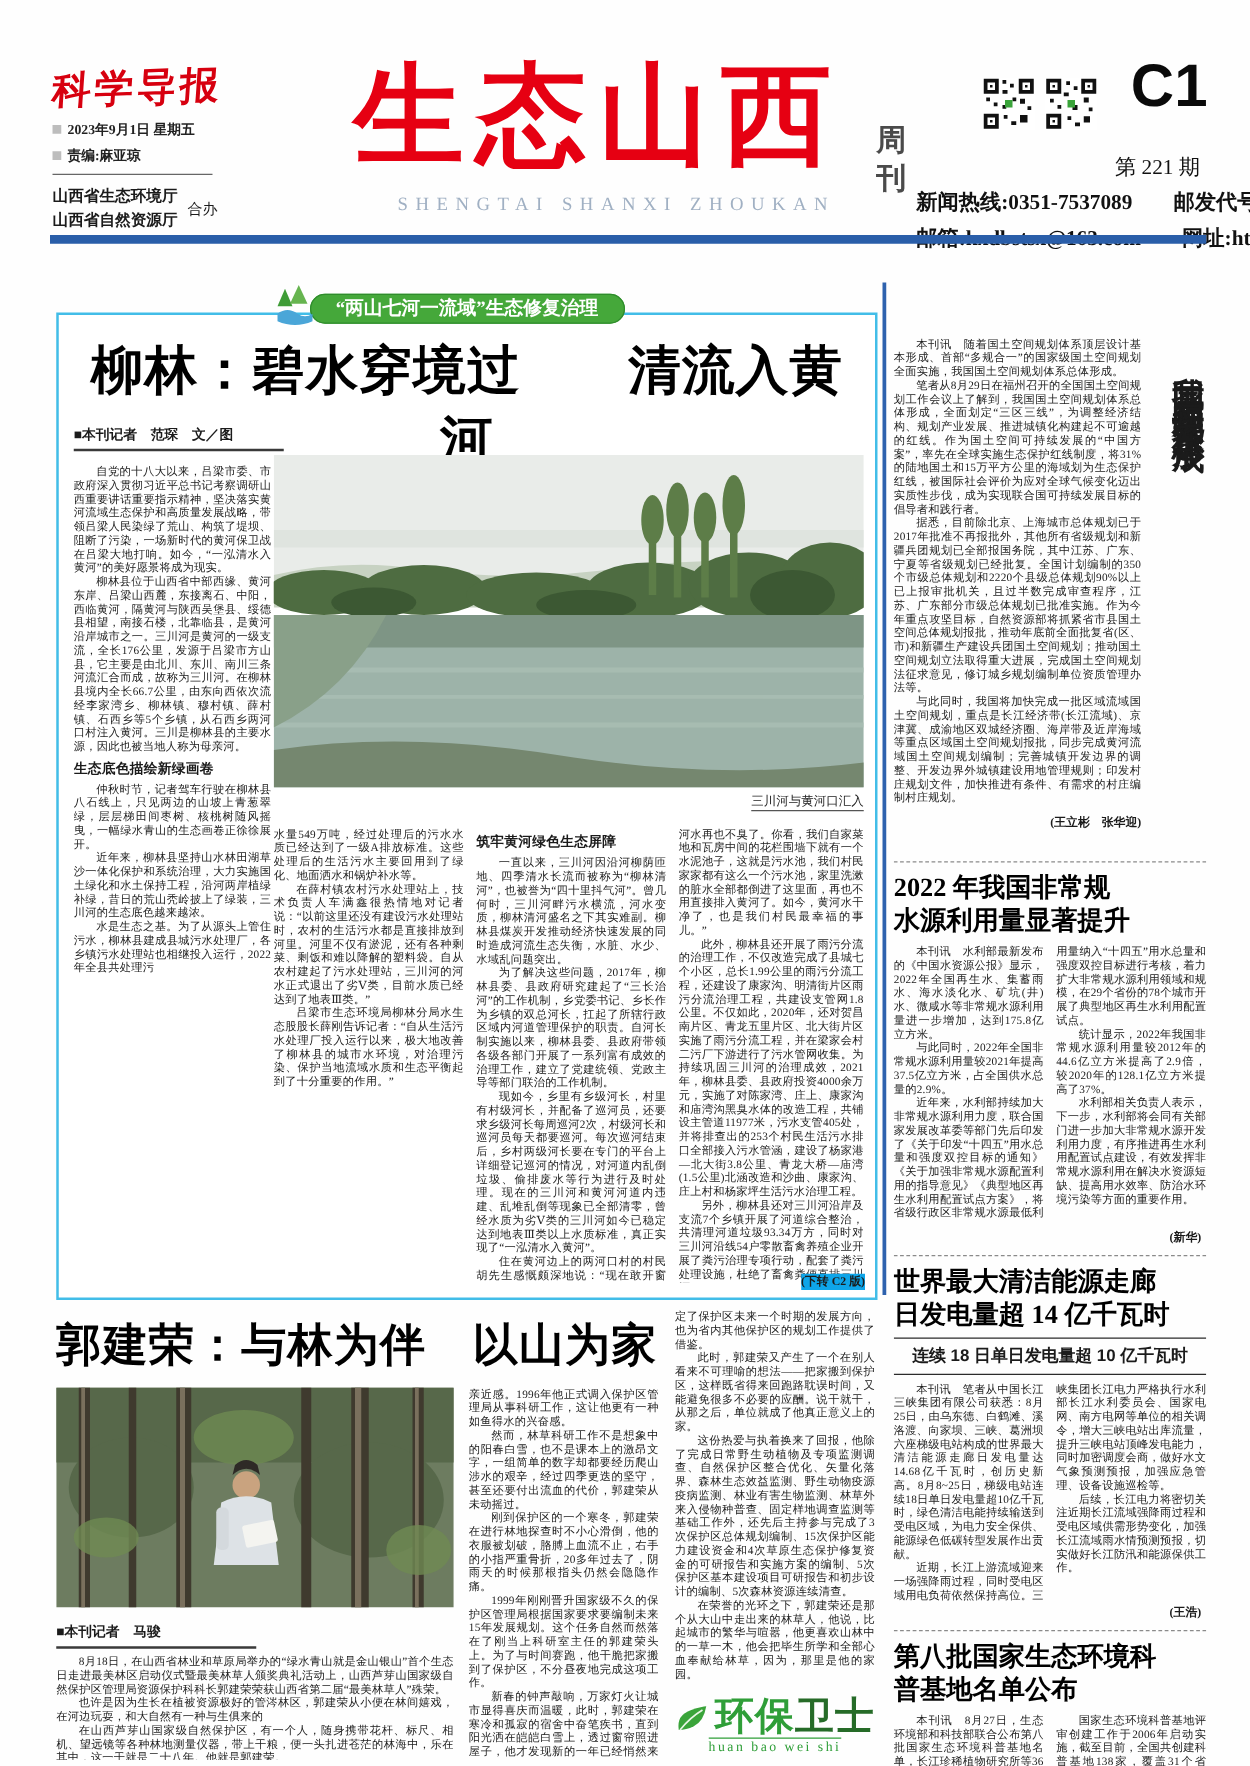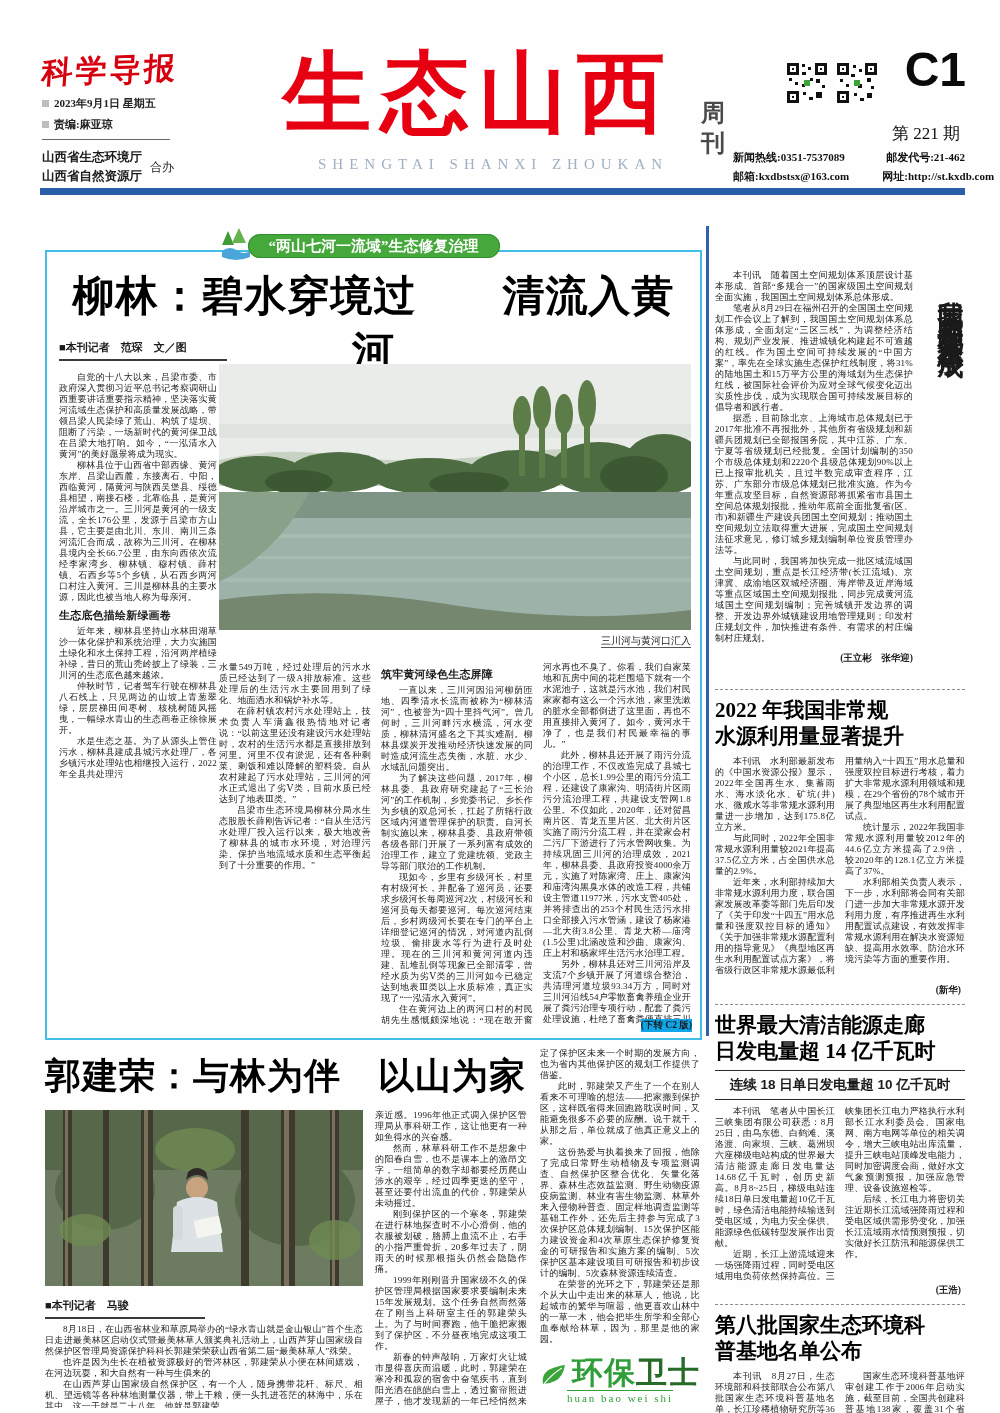--- a/index.html
+++ b/index.html
@@ -14,21 +14,21 @@
   .hdr-line{font-size:11px;color:#222;font-weight:bold;margin-top:6px;display:flex;align-items:center;}
   .sq{display:inline-block;width:7px;height:7px;background:#bdbdbd;margin-right:5px;flex:0 0 auto;}
   .hdr-sep{width:128px;border-bottom:1px solid #666;margin:7px 0 8px 0;}
   .dept{font-size:12.5px;font-weight:bold;line-height:1.55;}
   .joint{font-size:12px;margin-left:8px;align-self:center;}
   .masthead-title{color:#e60012;font-size:88px;font-weight:900;letter-spacing:10px;line-height:1;}
   .masthead-latin{color:#a0b0c3;font-size:15px;letter-spacing:6px;font-family:"Liberation Serif",serif;}
   .weekly{font-size:24px;color:#4a4a4a;line-height:1.25;font-weight:bold;}
   .pagecode{font-size:48px;font-weight:600;color:#0a0a0a;}
   .issue{font-size:17px;color:#111;}
-  .contact{font-size:11px;font-weight:bold;color:#111;line-height:1.7;white-space:nowrap;gap:33px;}
+  .contact{font-size:17px;font-weight:bold;color:#111;line-height:1.7;white-space:nowrap;gap:33px;}
   .blue-rule{background:#2a5ea9;height:7px;}
 
   
   .flow{font-size:9px;line-height:11px;letter-spacing:0.2px;text-align:justify;overflow:hidden;}
   .fl{margin:0;text-indent:2em;}
   .fl-c{text-indent:0;}
   h4.fl-h{text-indent:0;font-family:"Liberation Sans","DejaVu Sans",sans-serif;
           font-size:11px;margin:7px 0 5px 0;}
   .sign{ text-align:right;font-size:9.5px;font-weight:bold;padding-right:4px;}
   .dashed{border-top:1px dashed #8a8a8a;margin:7px 0;}
@@ -227,22 +227,22 @@
       <path d="M0 236 q110 -16 240 6 q120 18 232 4 l0 20 l-472 0 z" fill="#75876f"></path>
     </svg>
     <div class="abs caption" style="left:172px;top:382px;width:472px;text-align:right;">
       <span>三川河与黄河口汇入</span>
     </div>
 
     <div class="abs flow" style="left:12px;top:120px;width:158px;height:652px;">
         <p class="fl fl-p">自党的十八大以来，吕梁市委、市政府深入贯彻习近平总书记考察调研山西重要讲话重要指示精神，坚决落实黄河流域生态保护和高质量发展战略，带领吕梁人民染绿了荒山、构筑了堤坝、阻断了污染，一场新时代的黄河保卫战在吕梁大地打响。如今，“一泓清水入黄河”的美好愿景将成为现实。</p>
         <p class="fl fl-p">柳林县位于山西省中部西缘、黄河东岸、吕梁山西麓，东接离石、中阳，西临黄河，隔黄河与陕西吴堡县、绥德县相望，南接石楼，北靠临县，是黄河沿岸城市之一。三川河是黄河的一级支流，全长176公里，发源于吕梁市方山县，它主要是由北川、东川、南川三条河流汇合而成，故称为三川河。在柳林县境内全长66.7公里，由东向西依次流经李家湾乡、柳林镇、穆村镇、薛村镇、石西乡等5个乡镇，从石西乡两河口村注入黄河。三川是柳林县的主要水源，因此也被当地人称为母亲河。</p>
         <h4 class="fl fl-h">生态底色描绘新绿画卷</h4>
+        <p class="fl fl-p">仲秋时节，记者驾车行驶在柳林县八石线上，只见两边的山坡上青葱翠绿，层层梯田间枣树、核桃树随风摇曳，一幅绿水青山的生态画卷正徐徐展开。</p>
         <p class="fl fl-p">近年来，柳林县坚持山水林田湖草沙一体化保护和系统治理，大力实施国土绿化和水土保持工程，沿河两岸植绿补绿，昔日的荒山秃岭披上了绿装，三川河的生态底色越来越浓。</p>
-        <p class="fl fl-p">仲秋时节，记者驾车行驶在柳林县八石线上，只见两边的山坡上青葱翠绿，层层梯田间枣树、核桃树随风摇曳，一幅绿水青山的生态画卷正徐徐展开。</p>
         <p class="fl fl-p">水是生态之基。为了从源头上管住污水，柳林县建成县城污水处理厂，各乡镇污水处理站也相继投入运行，2022年全县共处理污</p>
       </div>
     <div class="abs flow" style="left:172px;top:410px;width:152px;height:364px;">
         <p class="fl fl-c">水量549万吨，经过处理后的污水水质已经达到了一级A排放标准。这些处理后的生活污水主要回用到了绿化、地面洒水和锅炉补水等。</p>
         <p class="fl fl-p">在薛村镇农村污水处理站上，技术负责人车满鑫很热情地对记者说：“以前这里还没有建设污水处理站时，农村的生活污水都是直接排放到河里。河里不仅有淤泥，还有各种剩菜、剩饭和难以降解的塑料袋。自从农村建起了污水处理站，三川河的河水正式退出了劣Ⅴ类，目前水质已经达到了地表Ⅲ类。”</p>
         <p class="fl fl-p">吕梁市生态环境局柳林分局水生态股股长薛刚告诉记者：“自从生活污水处理厂投入运行以来，极大地改善了柳林县的城市水环境，对治理污染、保护当地流域水质和生态平衡起到了十分重要的作用。”</p>
       </div>
     <div class="abs flow" style="left:334px;top:410px;width:152px;height:364px;">
         <h4 class="fl fl-h">筑牢黄河绿色生态屏障</h4>
         <p class="fl fl-p">一直以来，三川河因沿河柳荫匝地、四季清水长流而被称为“柳林清河”，也被誉为“四十里抖气河”。曾几何时，三川河畔污水横流，河水变质，柳林清河盛名之下其实难副。柳林县煤炭开发推动经济快速发展的同时造成河流生态失衡，水脏、水少、水域乱问题突出。</p>

